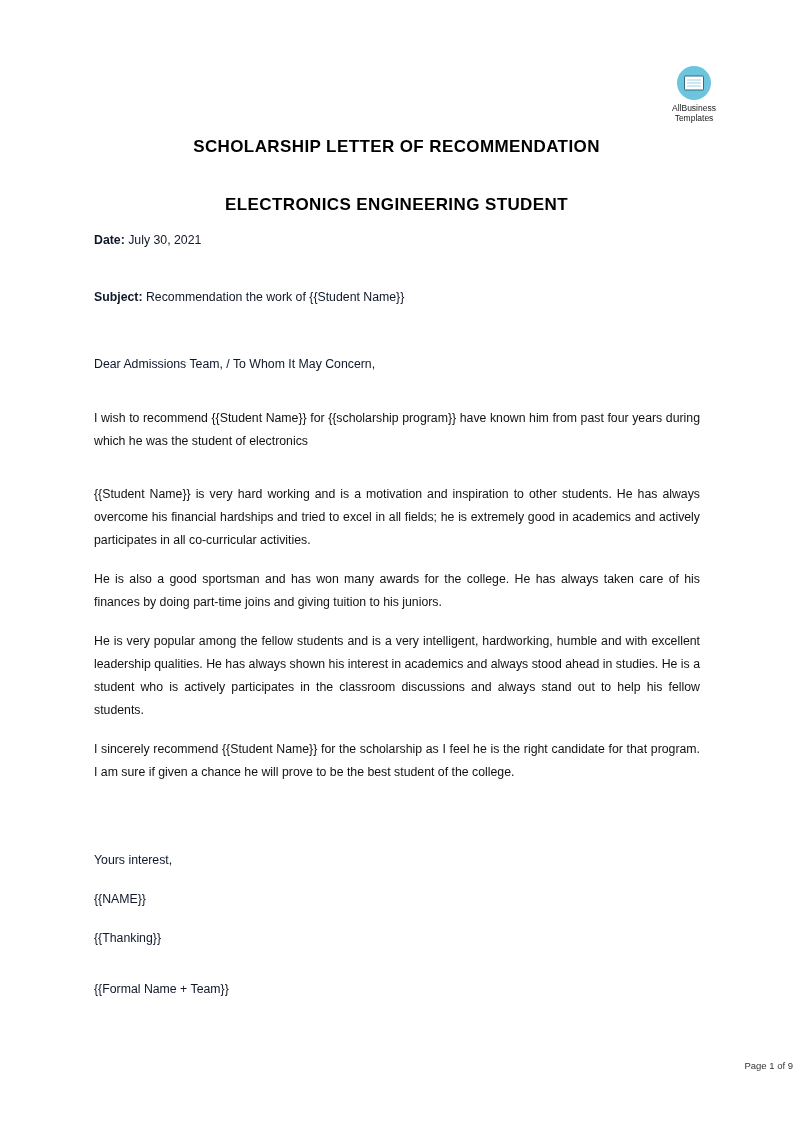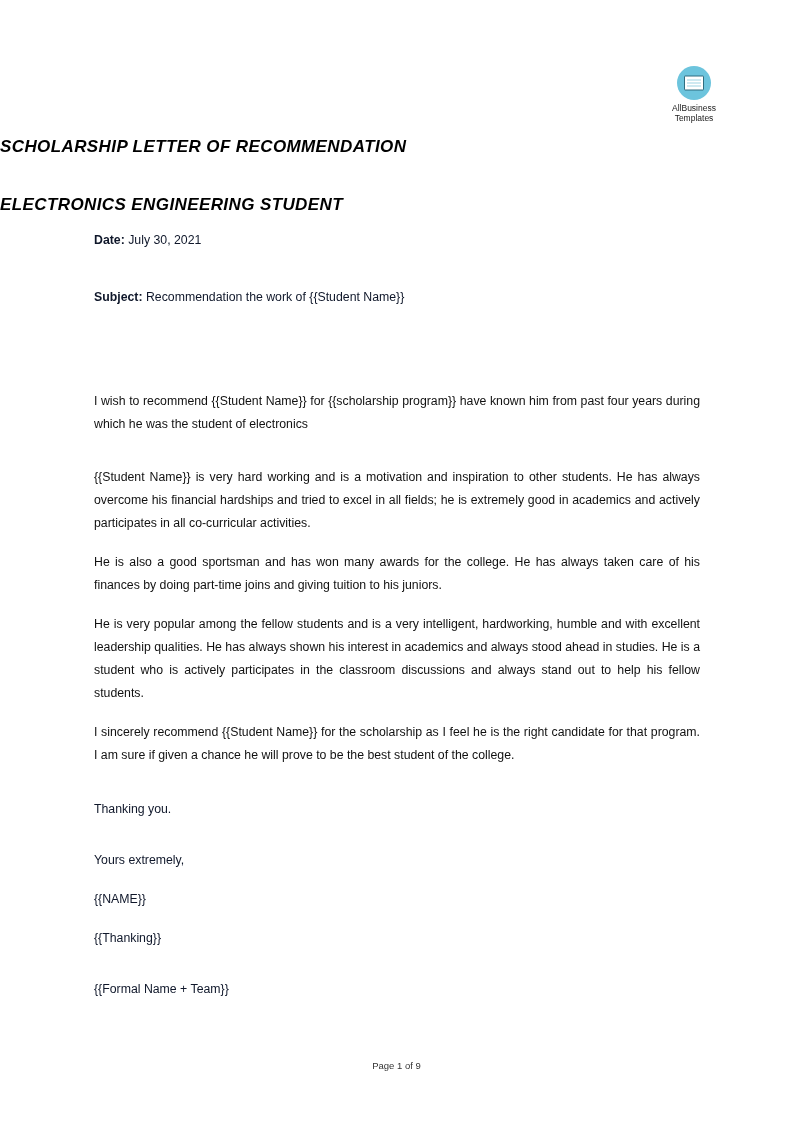--- a/index.html
+++ b/index.html
@@ -58,26 +58,25 @@
   .logo-text {
     font-size: 8.5px;
     line-height: 10px;
     color: #1a1a1a;
     font-family: "Liberation Sans", sans-serif;
   }
   .title-1, .title-2 {
     position: absolute;
     left: 0;
     width: 100%;
-    text-align: left;
+    text-align: center;
     font-weight: bold;
     font-size: 17px;
     letter-spacing: 0.4px;
     color: #000000;
-    font-style: italic;
   }
   .title-1 { top: 137px; }
   .title-2 { top: 174px; margin-top: 21px; }
 
   .body-area {
     position: absolute;
     left: 94px;
     top: 232px;
     width: 606px;
   }
@@ -98,21 +97,21 @@
   .sp-22 { height: 22px; }
   .sp-30 { height: 30px; }
   .sp-34 { height: 34px; }
   .sp-40 { height: 40px; }
 
   .footer {
     position: absolute;
     left: 0;
     top: 1060px;
     width: 100%;
-    text-align: center;
+    text-align: right;
     font-size: 9.5px;
     color: #333333;
   }
 </style>
 </head>
 <body>
 
 <div class="page">
 
   <div class="logo-block">
@@ -136,20 +135,21 @@
     <div class="sp-40"></div>
 
     <div class="line">
       <span class="b">Subject:</span>
       <span>Recommendation the work of {{Student Name}}</span>
     </div>
 
     <div class="sp-40"></div>
     <div class="sp-10"></div>
 
+    <div class="line">Dear Admissions Team, / To Whom It May Concern,</div>
 
     <div class="sp-34"></div>
 
     <div class="block">I wish to recommend {{Student Name}} for {{scholarship program}} have known him from past four years during which he was the student of electronics</div>
 
     <div class="sp-30"></div>
 
     <div class="block">{{Student Name}} is very hard working and is a motivation and inspiration to other students. He has always overcome his financial hardships and tried to excel in all fields; he is extremely good in academics and actively participates in all co-curricular activities.</div>
 
     <div class="sp-16"></div>
@@ -159,25 +159,24 @@
     <div class="sp-16"></div>
 
     <div class="block">He is very popular among the fellow students and is a very intelligent, hardworking, humble and with excellent leadership qualities. He has always shown his interest in academics and always stood ahead in studies. He is a student who is actively participates in the classroom discussions and always stand out to help his fellow students.</div>
 
     <div class="sp-16"></div>
 
     <div class="block">I sincerely recommend {{Student Name}} for the scholarship as I feel he is the right candidate for that program. I am sure if given a chance he will prove to be the best student of the college.</div>
 
     <div class="sp-34"></div>
 
-    <div class="line">Thanking you.</div>
 
     <div class="sp-34"></div>
 
-    <div class="line">Yours extremely,</div>
+    <div class="line">Yours interest,</div>
 
     <div class="sp-22"></div>
 
     <div class="line">{{NAME}}</div>
 
     <div class="sp-22"></div>
 
     <div class="line">{{Thanking}}</div>
 
     <div class="sp-34"></div>

